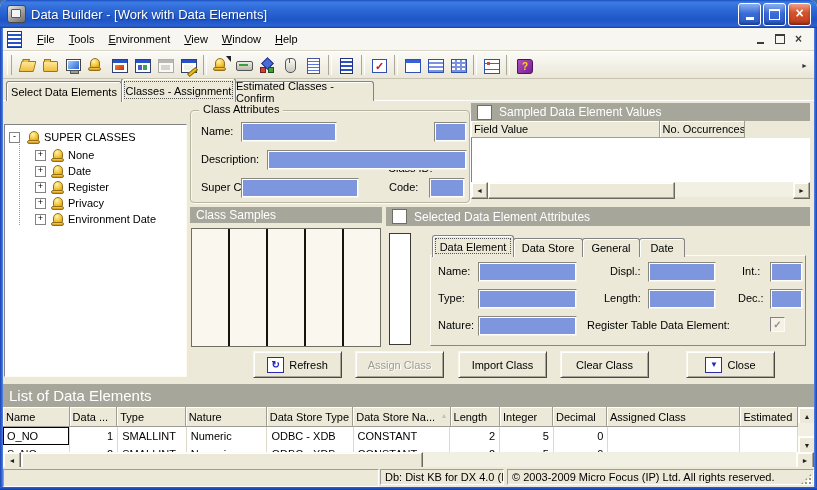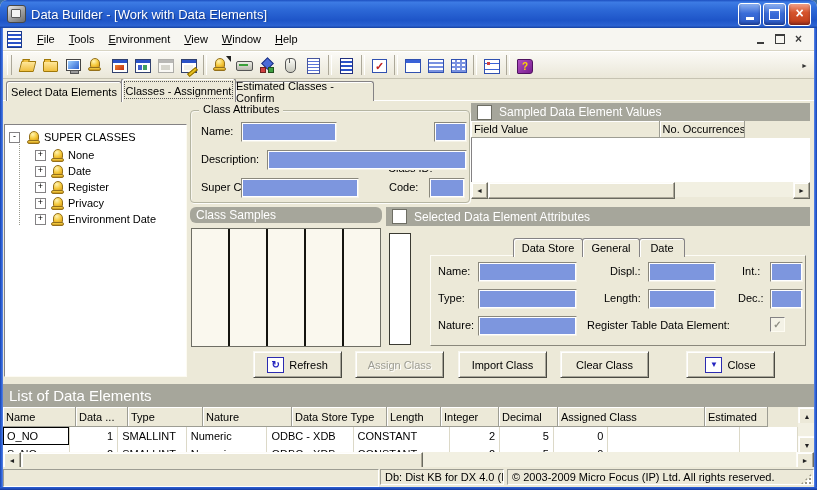--- a/index.html
+++ b/index.html
@@ -367,38 +367,39 @@
     <div class="abs" style="left:0;top:35px;width:339px;height:44px;background:#fff;border-left:1px solid #848284;"></div>
     <div class="abs" style="left:0;top:79px;width:339px;height:15px;display:flex;">
       <span class="sbtn" style="width:15px;height:15px;">◄</span>
       <span class="sthumb" style="width:185px;height:15px;"></span>
       <span class="strack" style="flex:1;"></span>
       <span class="sbtn" style="width:15px;height:15px;">►</span>
     </div>
   </div>
 
   <div class="abs" style="left:190px;top:207px;width:192px;height:140px;">
-    <div class="ghdr small" style="height:16px;border-radius:6px;">
+    <div class="ghdr small" style="height:16px;">
       <span>Class Samples</span>
     </div>
     <div class="abs" style="left:1px;top:21px;width:188px;height:117px;background:#FAF8EE;border:1px solid #6E6E64;display:flex;">
       <span class="scol"></span>
       <span class="scol"></span>
       <span class="scol"></span>
       <span class="scol"></span>
       <span class="scol"></span>
     </div>
   </div>
 
   <div class="abs" style="left:386px;top:207px;width:424px;height:140px;">
     <div class="ghdr small" style="height:19px;">
       <span class="wbox"></span>
       <span>Selected Data Element Attributes</span>
     </div>
     <div class="abs" style="left:3px;top:26px;width:20px;height:110px;background:#fff;border:1px solid #3A3A32;"></div>
+    <div class="abs tab active" style="left:46px;top:28px;width:80px;height:21px;">Data Element</div>
     <div class="abs tab" style="left:127px;top:31px;width:68px;height:18px;">Data Store</div>
     <div class="abs tab" style="left:196px;top:31px;width:56px;height:18px;">General</div>
     <div class="abs tab" style="left:253px;top:31px;width:44px;height:18px;">Date</div>
     <div class="abs raised" style="left:44px;top:48px;width:374px;height:89px;"></div>
     <span class="abs" style="left:52px;top:58px;">Name:</span>
     <span class="abs fld" style="left:92px;top:55px;width:97px;height:18px;"></span>
     <span class="abs" style="left:224px;top:58px;">Displ.:</span>
     <span class="abs fld" style="left:262px;top:55px;width:66px;height:18px;"></span>
     <span class="abs" style="left:356px;top:58px;">Int.:</span>
     <span class="abs fld" style="left:384px;top:55px;width:31px;height:18px;"></span>
@@ -435,20 +436,24 @@
   <div class="abs ghdr big" style="left:3px;top:384px;width:811px;height:23px;">
     <span>List of Data Elements</span>
   </div>
 
   <div class="abs" style="left:3px;top:407px;width:795px;height:20px;display:flex;">
     <span class="thc" style="width:66px;">Name</span>
     <span class="thc" style="width:45px;">Data ...</span>
     <span class="thc" style="width:68px;">Type</span>
     <span class="thc" style="width:82px;">Nature</span>
     <span class="thc" style="width:88px;">Data Store Type</span>
+    <span class="thc" style="width:100px;">
+        <span>Data Store Na...</span>
+        <span class="sort-arrow">▲</span>
+      </span>
     <span class="thc" style="width:47px;">Length</span>
     <span class="thc" style="width:51px;">Integer</span>
     <span class="thc" style="width:52px;">Decimal</span>
     <span class="thc" style="width:140px;">Assigned Class</span>
     <span class="thc" style="width:56px;">Estimated</span>
   </div>
 
   <div class="abs" style="left:3px;top:427px;width:795px;height:18px;display:flex;border-bottom:1px solid #DCD9C8;">
     <span class="tdc" style="width:66px;box-shadow:inset 0 0 0 1px #000;">O_NO</span>
     <span class="tdc num" style="width:45px;">1</span>

